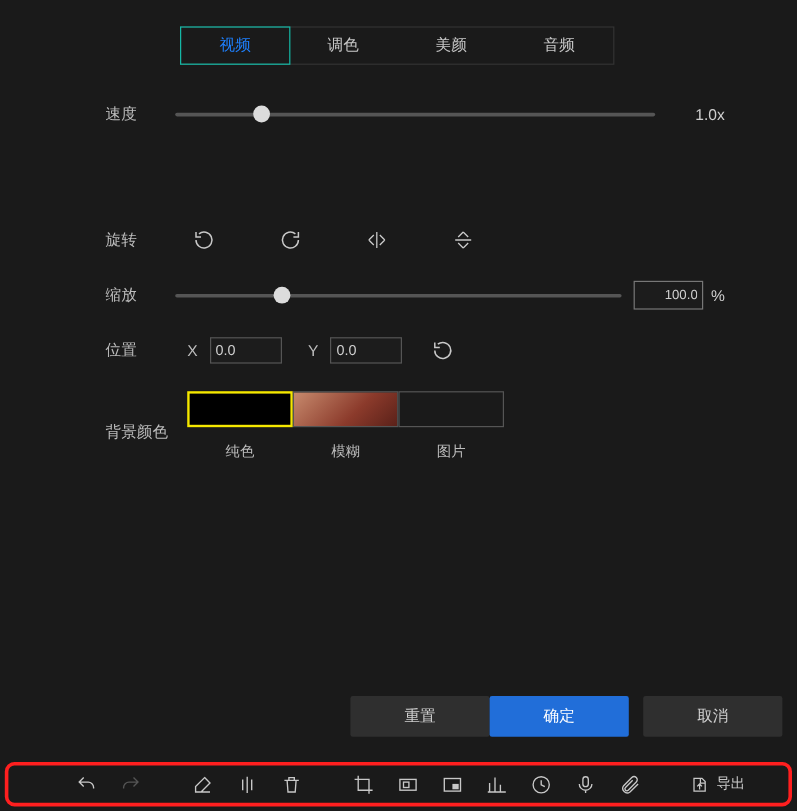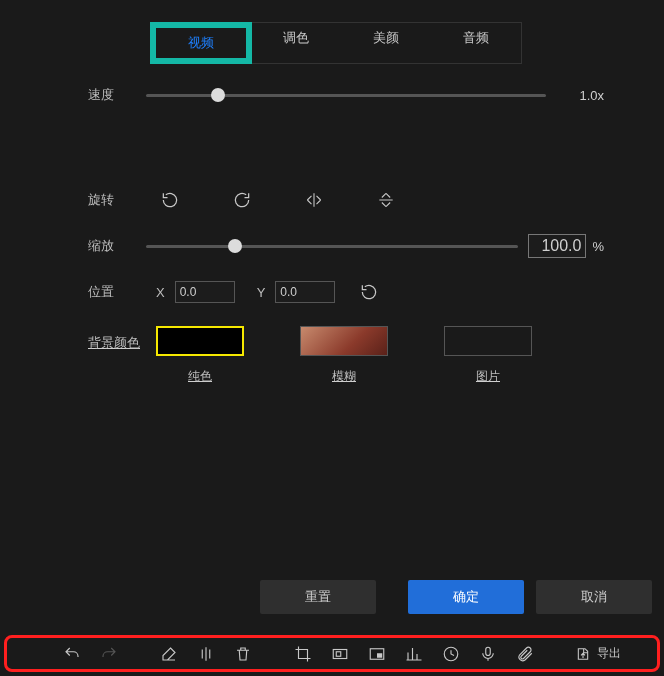--- a/index.html
+++ b/index.html
@@ -1,56 +1,56 @@
 <!DOCTYPE html>
 <html><head>
 <meta charset="utf-8">
 <style>
   html,body{margin:0;padding:0;width:664px;height:676px;background:#1a1a1a;color:#d0d0d0;font-family:"Microsoft YaHei",Arial,sans-serif;font-size:13px;overflow:hidden;}
   .panel{width:664px;height:676px;position:relative;box-sizing:border-box;}
   
   .tabs{display:flex;position:absolute;top:22px;left:150px;border:1px solid #333;}
   .tab{width:90px;height:30px;line-height:30px;text-align:center;color:#c8c8c8;cursor:pointer;}
-  .tab.active{border:6px solid #14b8a6;color:#1e80ff;margin:-1px;}
+  .tab.active{border:1px solid #14b8a6;color:#1e80ff;margin:-1px;}
   
   .row{position:absolute;left:88px;right:60px;display:flex;align-items:center;height:28px;}
   .row .label{width:58px;color:#bdbdbd;flex:none;}
   
   .slider{flex:1;position:relative;height:28px;display:flex;align-items:center;}
   .track{background:#555;height:3px;flex:1;border-radius:2px;position:relative;}
   .thumb{position:absolute;top:50%;width:14px;height:14px;background:#dcdcdc;border-radius:50%;transform:translate(-50%,-50%);cursor:pointer;}
   .val-right{margin-left:18px;color:#cfcfcf;flex:none;min-width:40px;text-align:right;}
   
   .cb{width:16px;height:16px;border:1px solid #777;border-radius:2px;cursor:pointer;display:inline-block;}
   
   .icons{display:flex;gap:48px;margin-left:12px;}
   .ibtn{width:24px;height:24px;display:flex;align-items:center;justify-content:center;cursor:pointer;}
   .ibtn svg{stroke:#c8c8c8;fill:none;stroke-width:1.5;}
   
   .numwrap{display:flex;align-items:center;gap:8px;}
   .numlbl{color:#bdbdbd;margin-left:10px;margin-right:2px;}
   .numin{background:#1c1c1c;border:1px solid #555;color:#cfcfcf;width:50px;height:20px;padding:0 4px;font-size:12px;}
-  .scalebox{background:#1c1c1c;border:1px solid #777;color:#cfcfcf;width:48px;height:22px;padding:0 4px;font-size:16px;text-align:right;}
+  .scalebox{background:#1c1c1c;border:1px solid #777;color:#cfcfcf;width:48px;height:22px;padding:0 4px;font-size:11px;text-align:right;}
   .pct{margin-left:6px;color:#cfcfcf;}
   
-  .swatches{display:flex;gap:56px;margin-left:10px;}
+  .swatches{display:flex;margin-left:10px;}
   .swatch-col{width:88px;display:flex;flex-direction:column;align-items:center;gap:12px;}
   .swatch{width:88px;height:30px;border:1px solid #555;cursor:pointer;box-sizing:border-box;}
   .swatch.sel{border:2px solid #f5e800;}
   .sw-black{background:#000;}
   .sw-grad{background:linear-gradient(135deg,#c78a6d 0%,#8b3a2b 60%,#5a2119 100%);}
   .sw-empty{background:#1a1a1a;}
   .swatch-col .cap{color:#bdbdbd;font-size:12px;}
   
   .btns{position:absolute;left:12px;right:12px;bottom:62px;display:flex;justify-content:flex-end;}
   .btn{height:34px;min-width:80px;padding:0 18px;display:flex;align-items:center;justify-content:center;border-radius:2px;cursor:pointer;font-size:13px;}
   .btn.reset{background:#2f2f2f;color:#d0d0d0;}
   .btn.ok{background:#216ed9;color:#fff;}
   .btn.cancel{background:#2f2f2f;color:#d0d0d0;margin-left:12px;}
-  .btn-right{display:flex;padding-left:32px;}
+  .btn-right{display:flex;}
   
   .toolbar-wrap{position:absolute;left:4px;right:4px;bottom:4px;height:37px;border:3px solid #ff1f1f;border-radius:8px;box-sizing:border-box;padding:0 10px;display:flex;align-items:center;gap:17px;}
   .tb-btn{width:20px;height:20px;display:flex;align-items:center;justify-content:center;cursor:pointer;}
   .tb-btn svg{stroke:#c8c8c8;fill:none;stroke-width:1.5;}
   .tb-btn.dis svg{stroke:#555;}
   .export{display:flex;align-items:center;gap:6px;cursor:pointer;}
   .export span{color:#c8c8c8;font-size:12px;}
   .tb-gap{flex:1;}
   .tb-start{width:28px;}
 </style>
@@ -124,21 +124,21 @@
       <span class="numlbl" style="margin-left:14px;">Y</span>
       <input class="numin" value="0.0" style="">
       <div class="ibtn" style="margin-left:14px;">
         <svg width="20" height="20" viewBox="0 0 24 24">
             <path d="M4 12a8 8 0 1 0 3-6.2M4 4v5h5"></path>
           </svg>
       </div>
     </div>
   </div>
 
-  <div class="row" style="top:326px;align-items:flex-start;height:auto;text-decoration:underline;">
+  <div class="row" style="top:326px;align-items:center;height:auto;">
     <div class="label" style="margin-top:8px;">背景颜色</div>
     <div class="swatches">
       <div class="swatch-col">
         <div class="swatch sw-black sel"></div>
         <div class="cap">纯色</div>
       </div>
       <div class="swatch-col">
         <div class="swatch sw-grad"></div>
         <div class="cap">模糊</div>
       </div>

